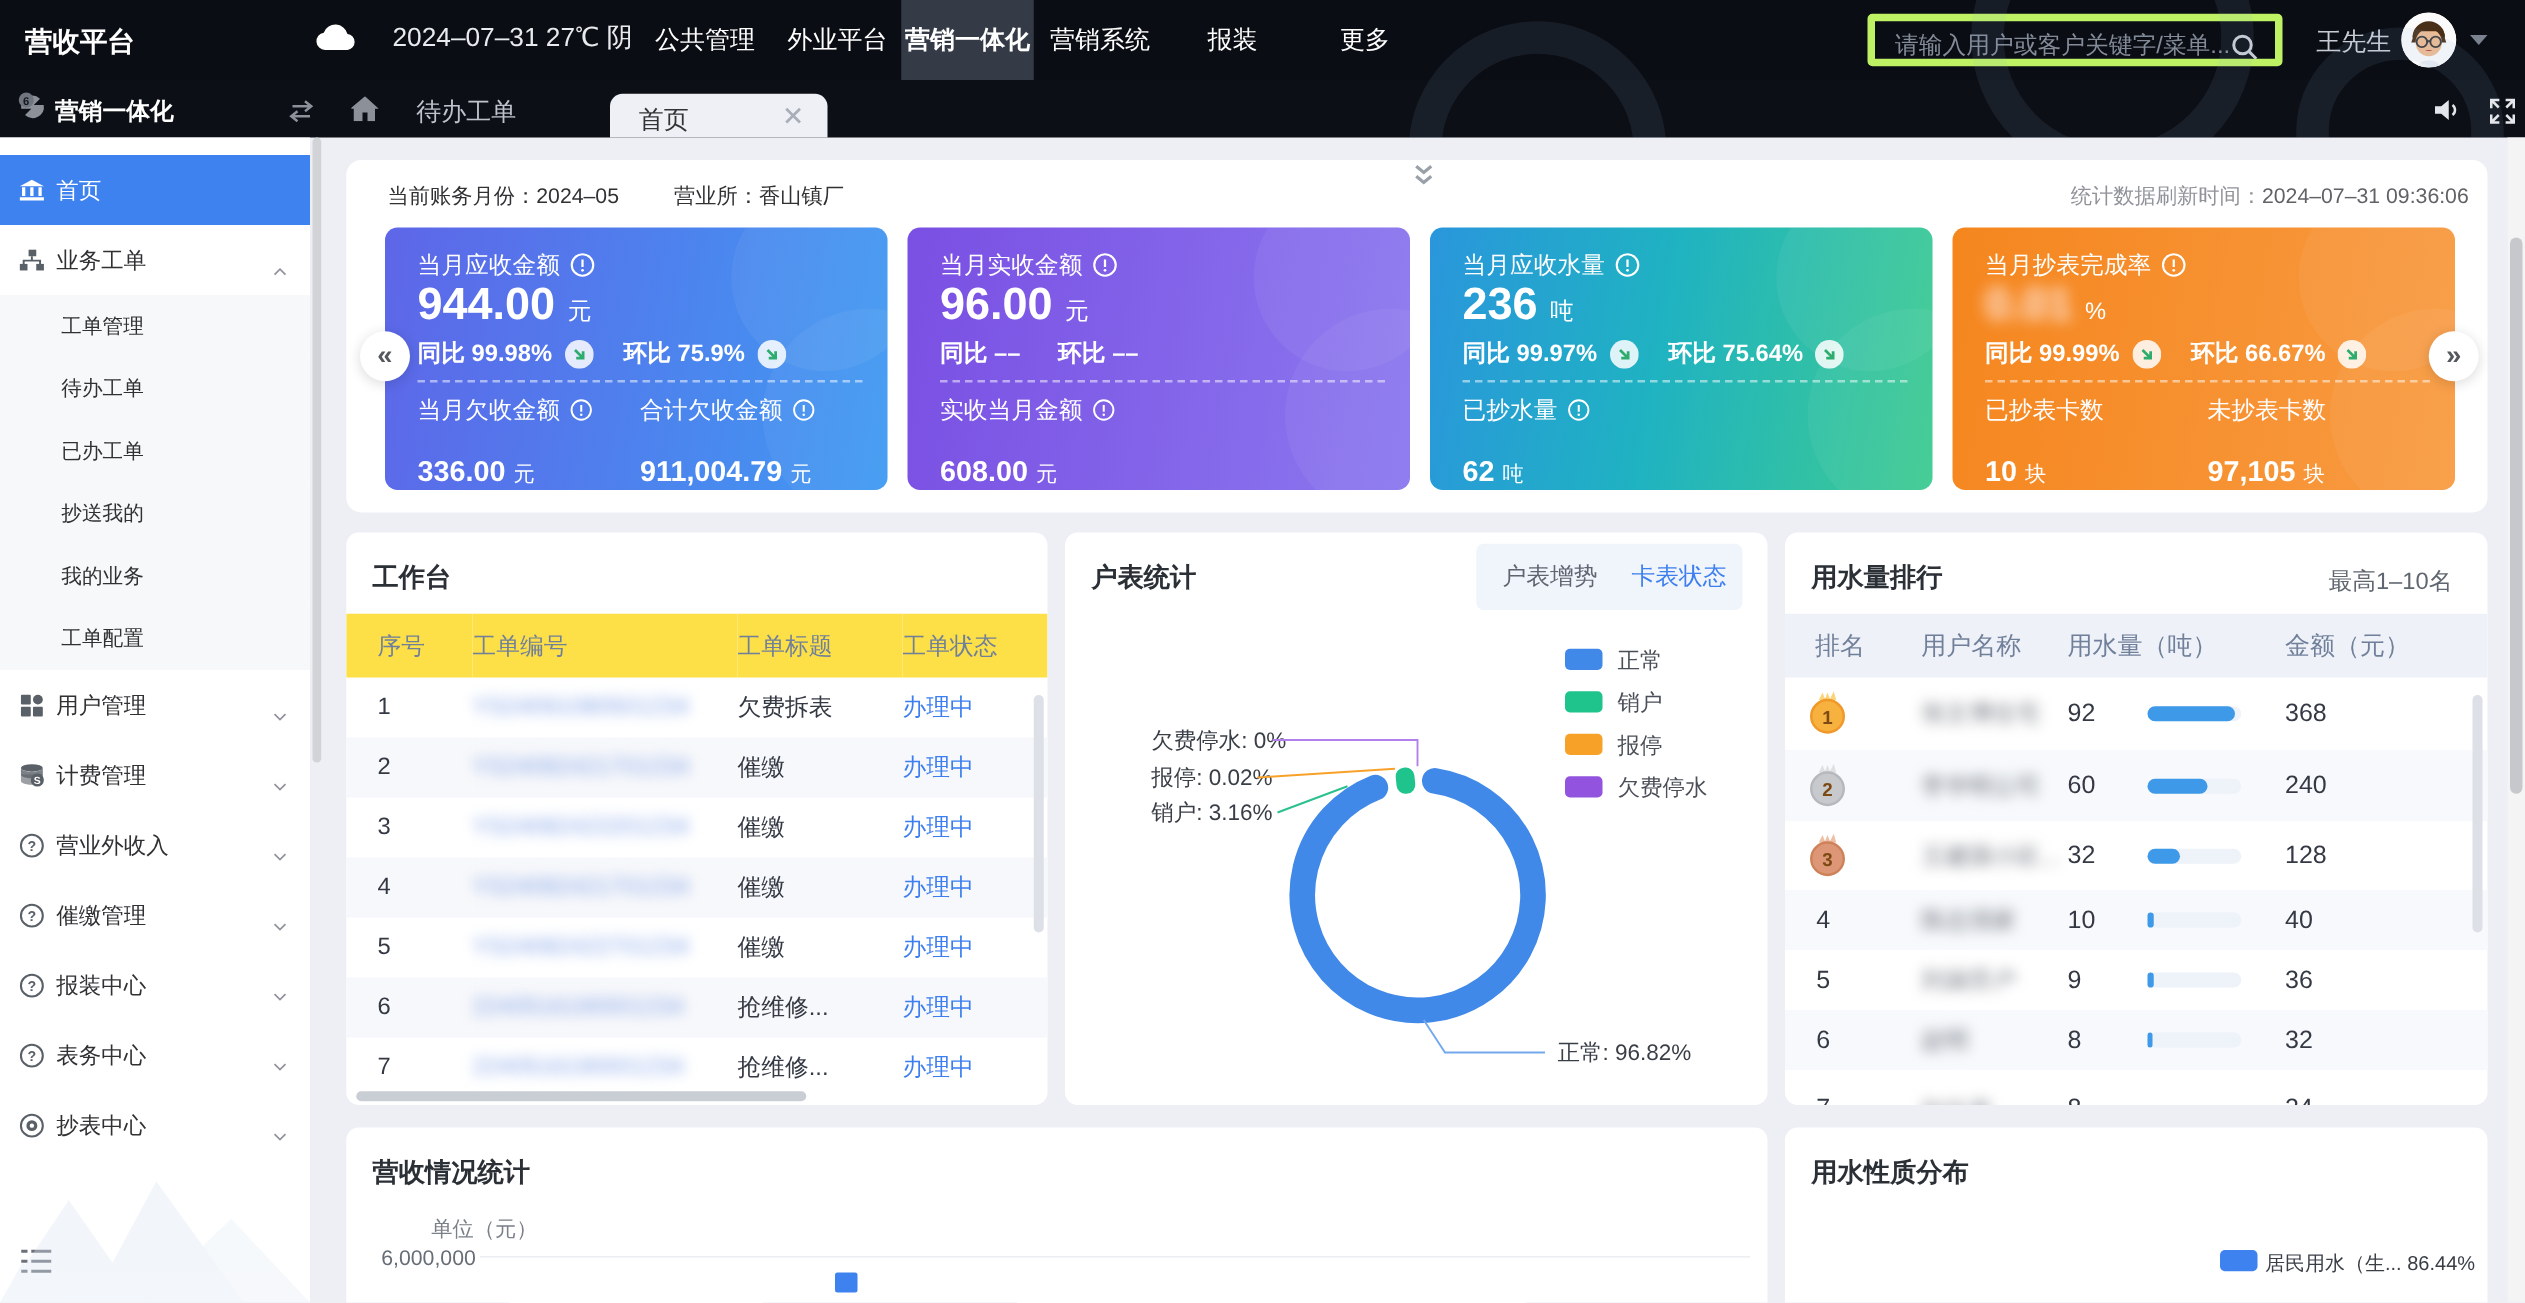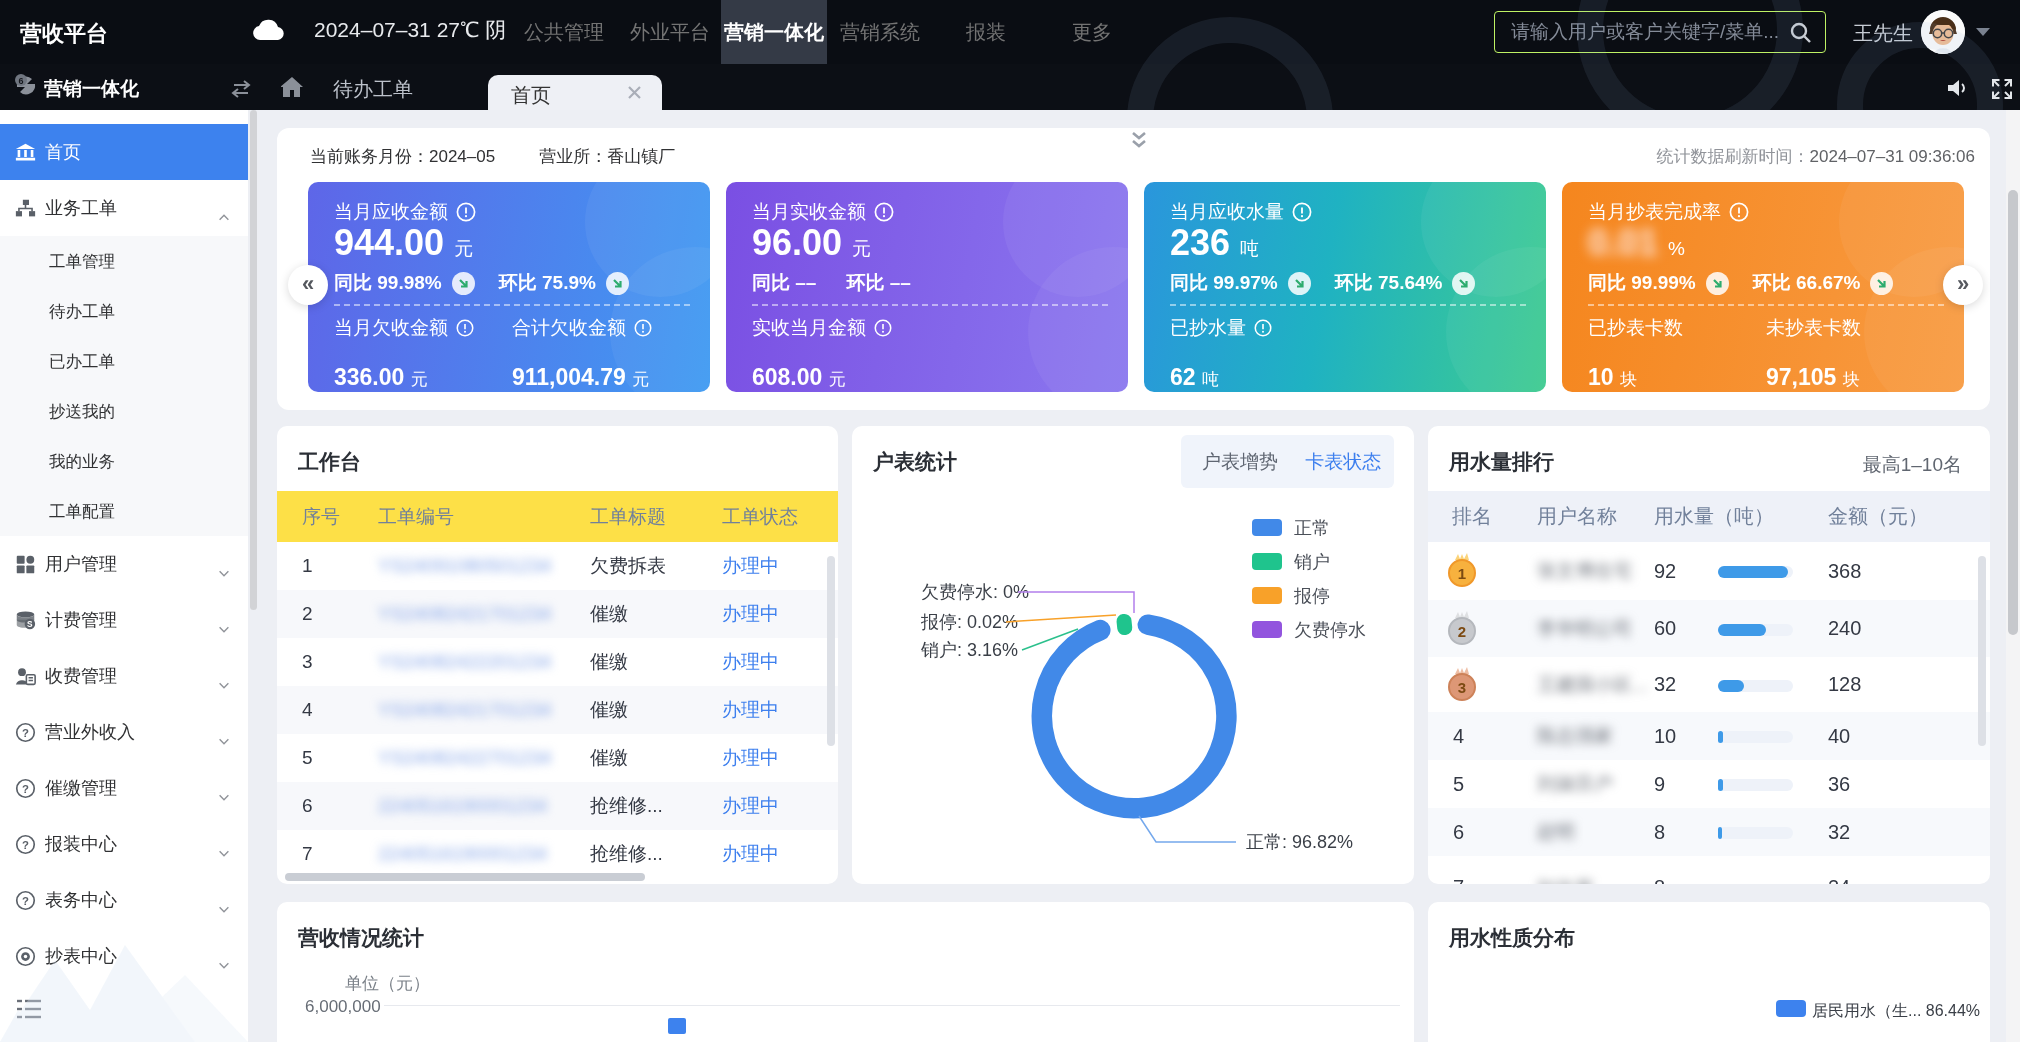--- a/index.html
+++ b/index.html
@@ -4,23 +4,23 @@
 <style>
 * { margin:0; padding:0; box-sizing:border-box; }
 html,body { width:2020px; height:1042px; overflow:hidden; font-family:"Liberation Sans",sans-serif; }
 body { position:relative; background:#edeff4; }
 .abs { position:absolute; }
 
 
 #navbar { left:0; top:0; width:2020px; height:64px; background:#0a0d13; }
 #navbar .logo { left:20px; top:19px; font-size:22px; font-weight:bold; color:#fff; }
 #weather { left:252px; top:16px; color:#e8eaed; font-size:21px; display:flex; align-items:center; gap:28px; }
-.navitem { top:0; height:64px; line-height:64px; color:#737373; font-size:20px; text-align:center; }
+.navitem { top:0; height:64px; line-height:64px; color:#ffffff; font-size:20px; text-align:center; }
 .navitem.active { background:#343a46; color:#fff; font-weight:bold; }
-#searchbox { left:1494px; top:11px; width:332px; height:42px; border:1px solid #bef264; border-radius:4px; color:#848b98; font-size:19px; line-height:40px; padding-left:16px; }
+#searchbox { left:1494px; top:11px; width:332px; height:42px; border:6px solid #bef264; border-radius:4px; color:#848b98; font-size:19px; line-height:40px; padding-left:16px; }
 #uname { left:1853px; top:20px; color:#c7ccd4; font-size:20px; }
 #avatar { left:1921px; top:10px; width:44px; height:44px; border-radius:50%; background:#f6f8fa; overflow:hidden; }
 #caret { left:1976px; top:28px; width:0; height:0; border-left:7px solid transparent; border-right:7px solid transparent; border-top:8px solid #7a8290; }
 
 
 #tabbar { left:0; top:64px; width:2020px; height:46px; background:#0c0f15; }
 #appttl { left:44px; top:76px; color:#fff; font-size:19px; font-weight:bold; }
 #tab1 { left:333px; top:76px; color:#bdc2cb; font-size:20px; }
 #tabactive { left:488px; top:75px; width:174px; height:35px; background:#eef0f5; border-radius:10px 10px 0 0; }
 #tabactive span { position:absolute; left:23px; top:7px; font-size:20px; color:#333; }
@@ -200,33 +200,20 @@
     <svg width="24" height="24" viewBox="0 0 24 24">
         <g fill="#5a6068">
           <ellipse cx="12" cy="5" rx="10" ry="3.4"></ellipse>
           <path d="M2 5 v6 c0 1.9 4.5 3.4 10 3.4 S22 12.9 22 11 V5 c0 1.9-4.5 3.4-10 3.4 S2 6.9 2 5 z" opacity=".8"></path>
           <path d="M2 11 v6 c0 1.9 4.5 3.4 10 3.4 S22 18.9 22 17 v-6" opacity=".6"></path>
           <circle cx="17" cy="16" r="6" fill="#5a6068"></circle>
           <text x="17" y="19.4" font-size="9.5" fill="#fff" text-anchor="middle" font-weight="bold">S</text>
         </g>
       </svg>
     计费管理 <span class="arr"><svg width="13" height="8" viewBox="0 0 13 8">
-          <path d="M1.5 1.5 L6.5 6.5 L11.5 1.5" stroke="#909399" stroke-width="1.6" fill="none"></path>
-        </svg></span>
-  </div>
-  <div class="mi">
-    <svg width="24" height="24" viewBox="0 0 24 24">
-        <g fill="#5a6068">
-          <circle cx="8" cy="7" r="4.5"></circle>
-          <path d="M1 21 a7.5 7.5 0 0 1 14 0 z"></path>
-          <rect x="13" y="10" width="10" height="11" rx="1.5" fill="#fff" stroke="#5a6068" stroke-width="1.8"></rect>
-          <path d="M15.5 13.5 h5 M15.5 16.5 h5" stroke="#5a6068" stroke-width="1.6"></path>
-        </g>
-      </svg>
-    收费管理 <span class="arr"><svg width="13" height="8" viewBox="0 0 13 8">
           <path d="M1.5 1.5 L6.5 6.5 L11.5 1.5" stroke="#909399" stroke-width="1.6" fill="none"></path>
         </svg></span>
   </div>
   <div class="mi">
     <svg width="24" height="24" viewBox="0 0 24 24">
         <circle cx="12" cy="12" r="10" fill="none" stroke="#5a6068" stroke-width="1.9"></circle>
         <text x="12" y="16.6" font-size="13" fill="#5a6068" text-anchor="middle" font-weight="bold">?</text>
       </svg>
     营业外收入 <span class="arr"><svg width="13" height="8" viewBox="0 0 13 8">
           <path d="M1.5 1.5 L6.5 6.5 L11.5 1.5" stroke="#909399" stroke-width="1.6" fill="none"></path>

